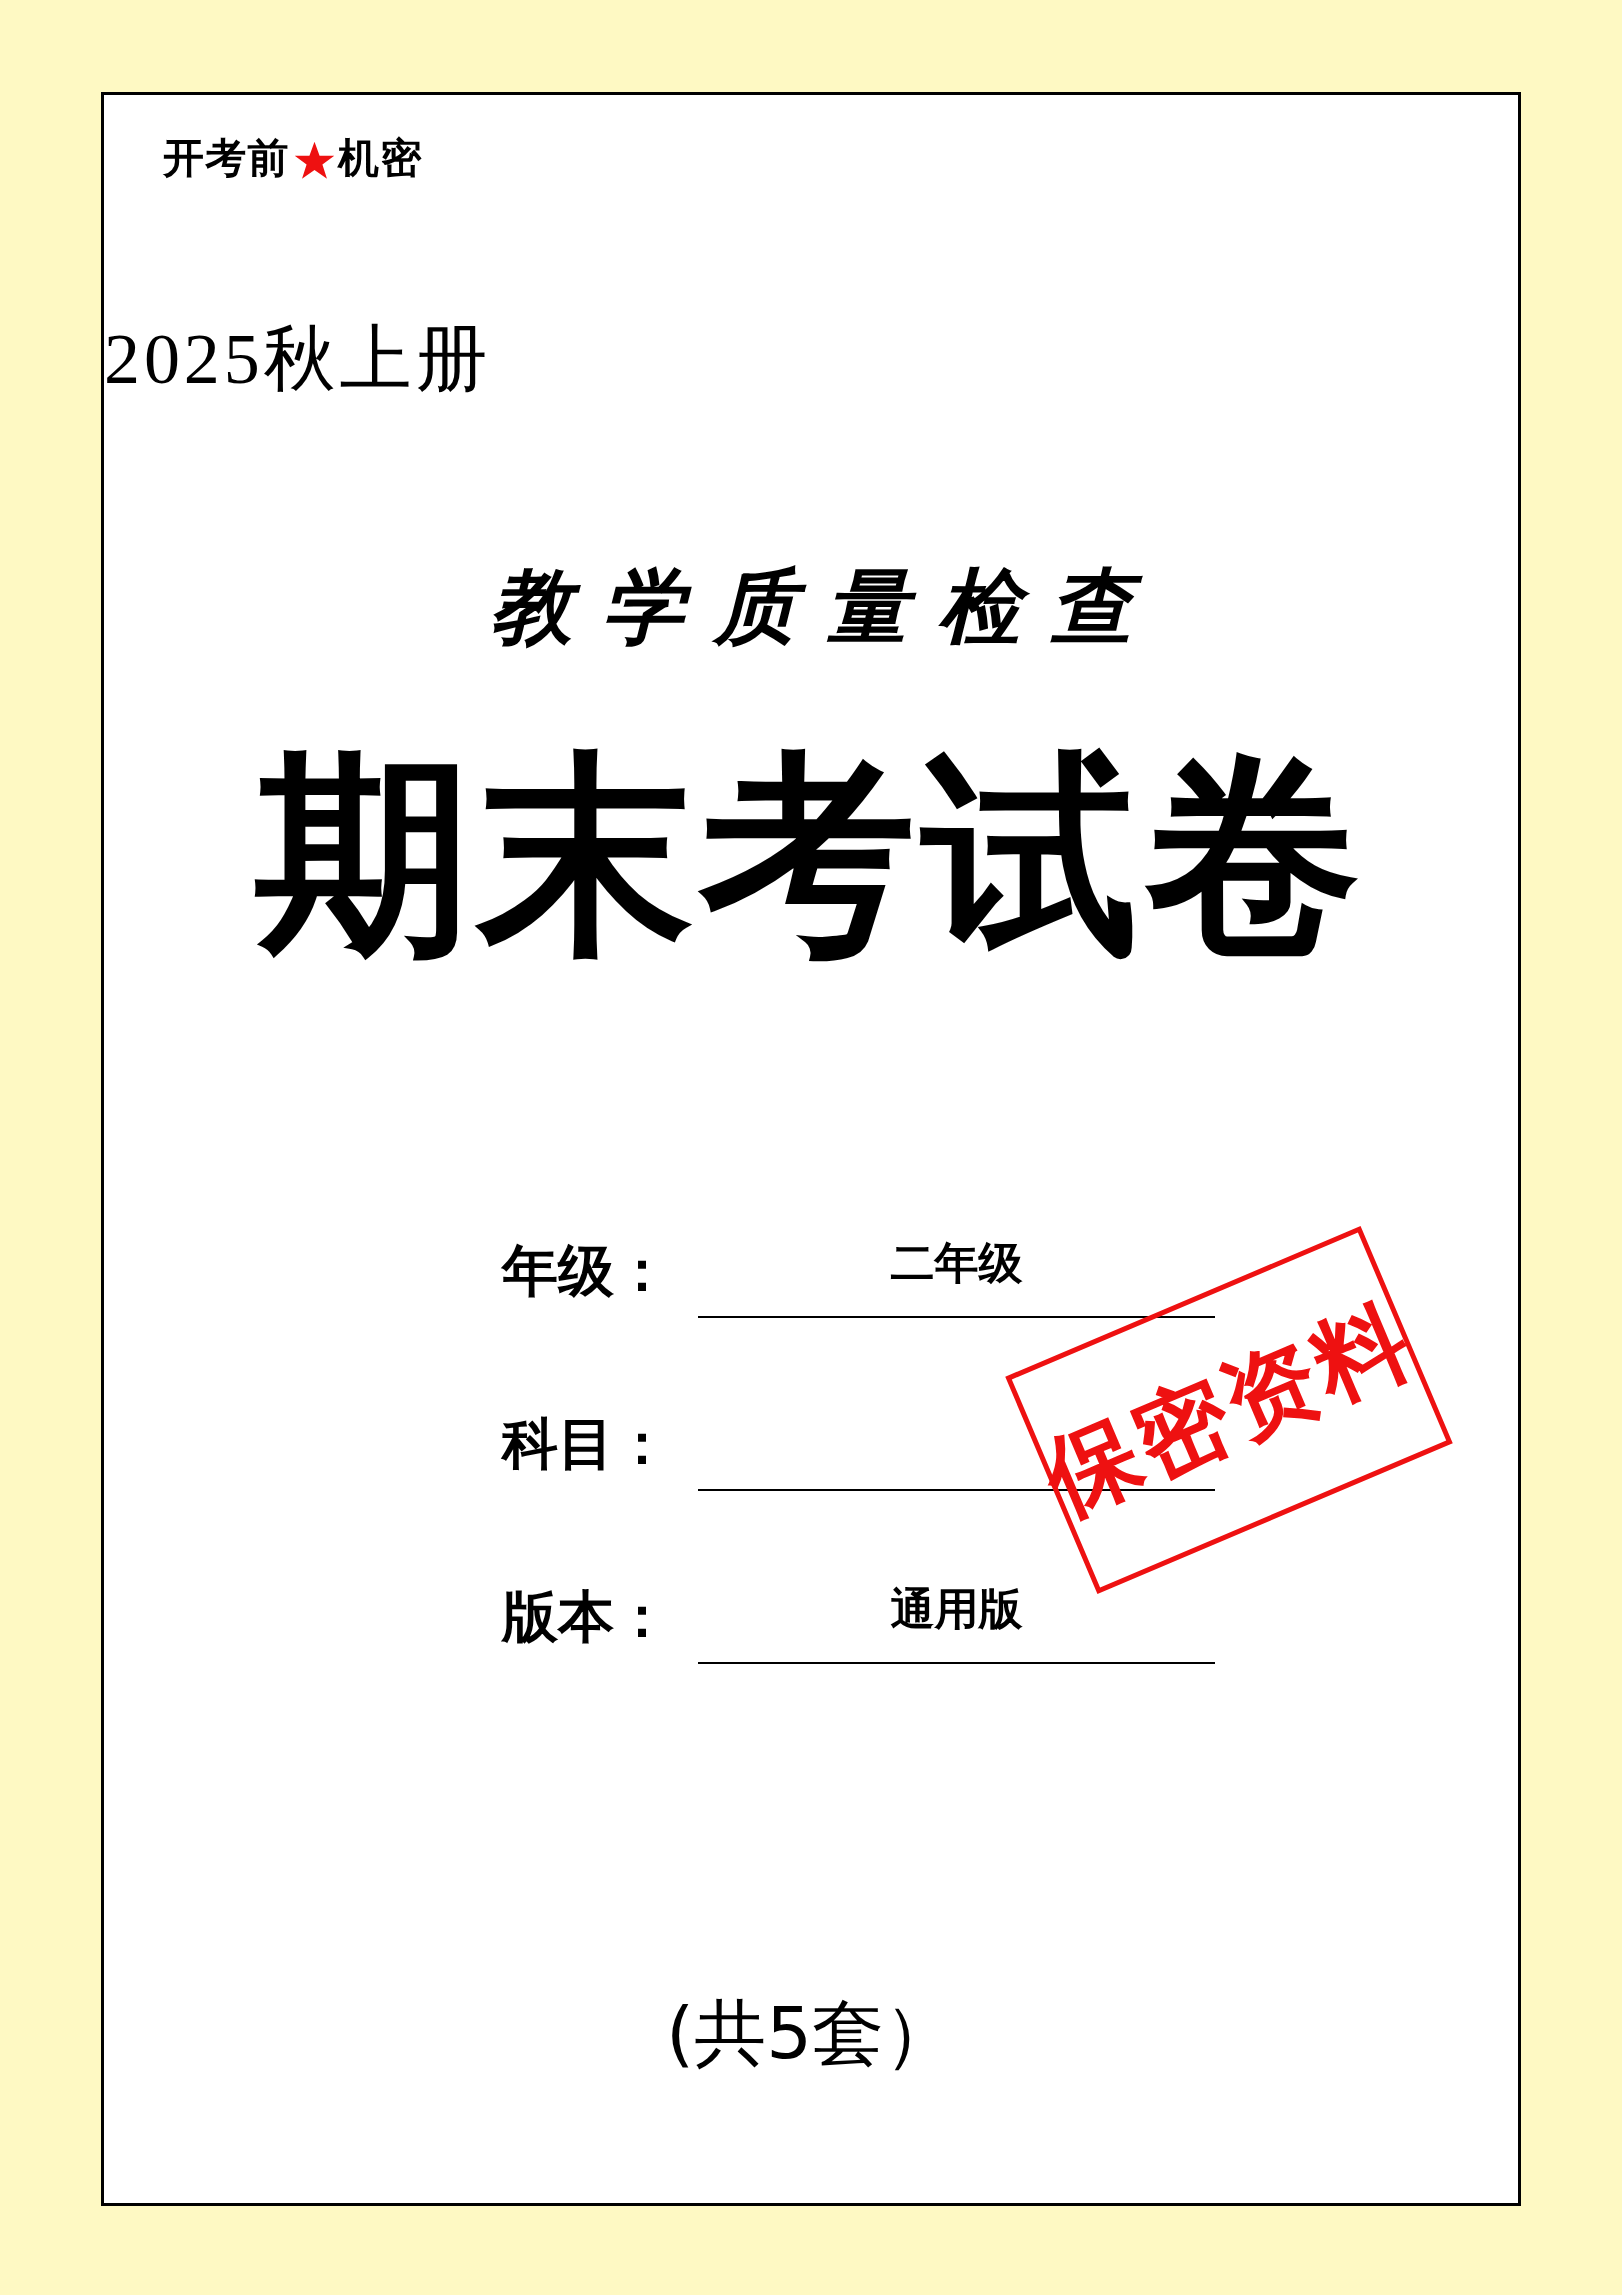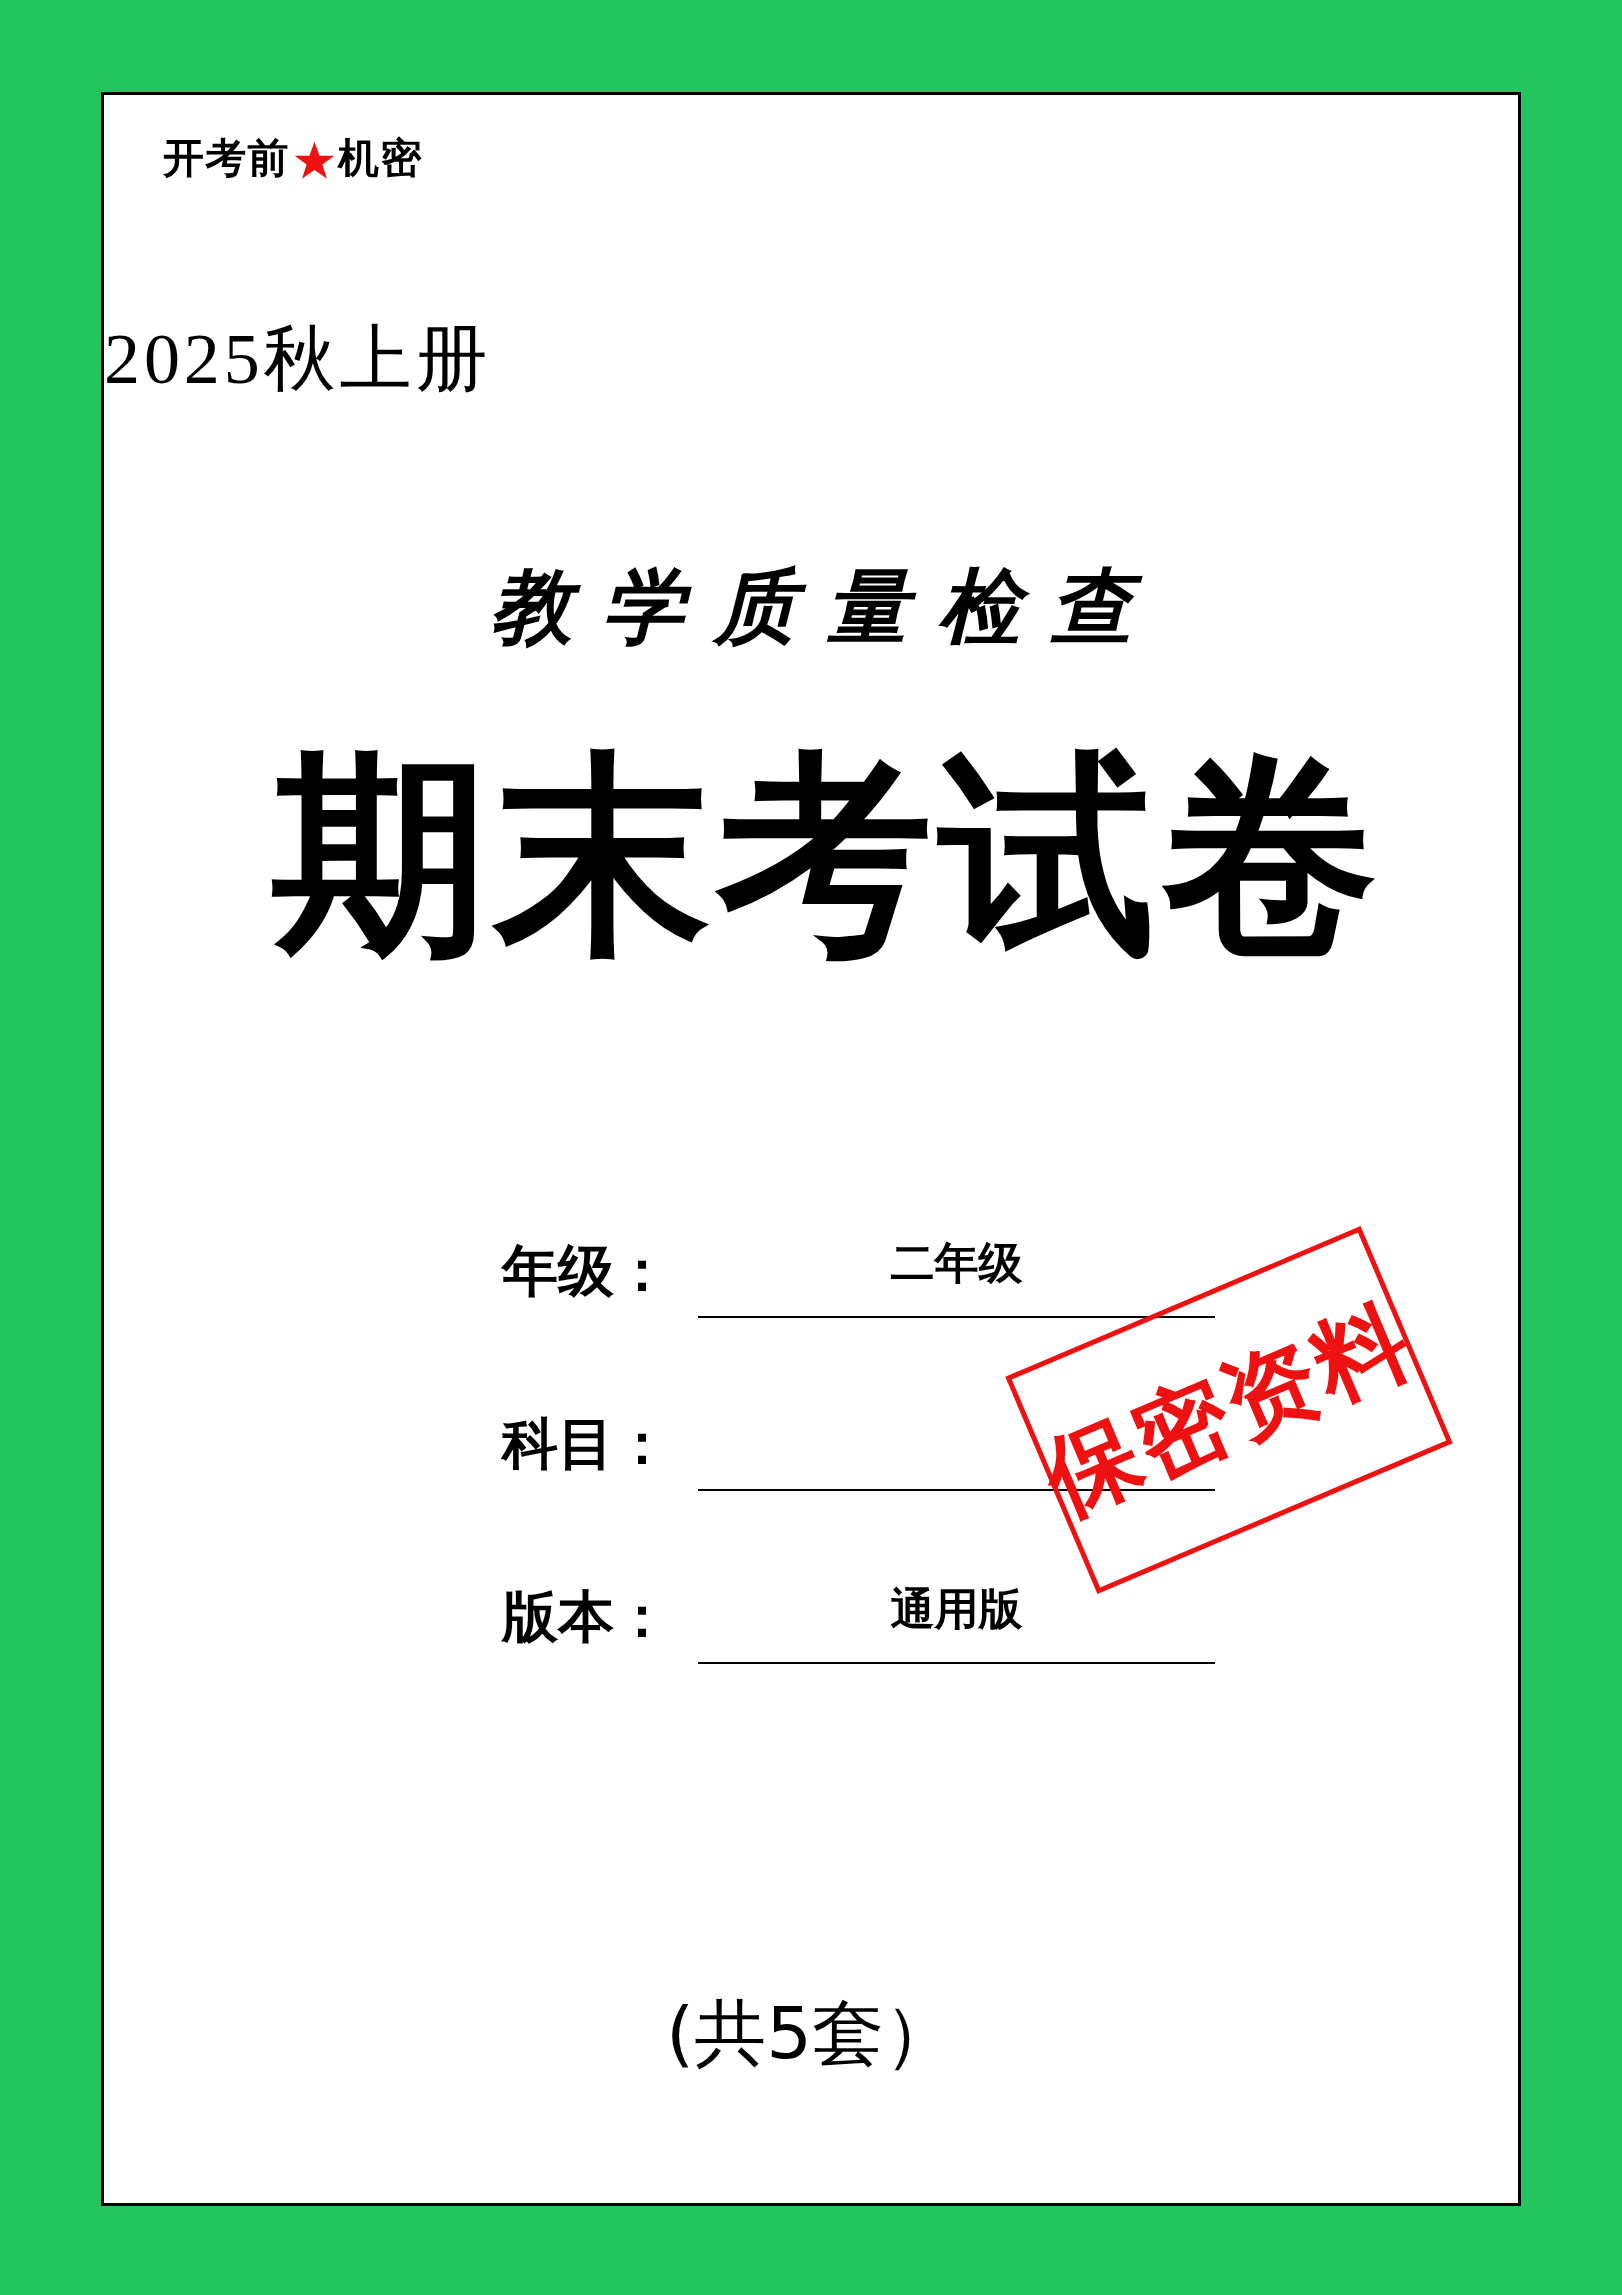--- a/index.html
+++ b/index.html
@@ -14,21 +14,21 @@
     color: #000000;
     overflow: hidden;
   }
 
   .page {
     position: absolute;
     left: 0;
     top: 0;
     width: 1623px;
     height: 2295px;
-    background: #22c55e;
+    background: #fef9c3;
   }
 
   
   .frame {
     position: absolute;
     left: 101px;
     top: 92px;
     width: 1420px;
     height: 2114px;
     border: 3.3px solid #000000;
@@ -82,21 +82,21 @@
     font-weight: bold;
     font-family: "Liberation Serif", "DejaVu Serif", serif;
     letter-spacing: 30px;
     text-indent: 30px;
     white-space: nowrap;
     font-style: italic;
   }
 
   .title-main {
     position: absolute;
-    left: 17px;
+    left: 0;
     top: 648px;
     width: 100%;
     text-align: center;
     font-size: 216px;
     line-height: 1.05;
     font-weight: bold;
     font-family: "DejaVu Sans", "Liberation Sans", sans-serif;
     letter-spacing: 6.5px;
     white-space: nowrap;
   }

